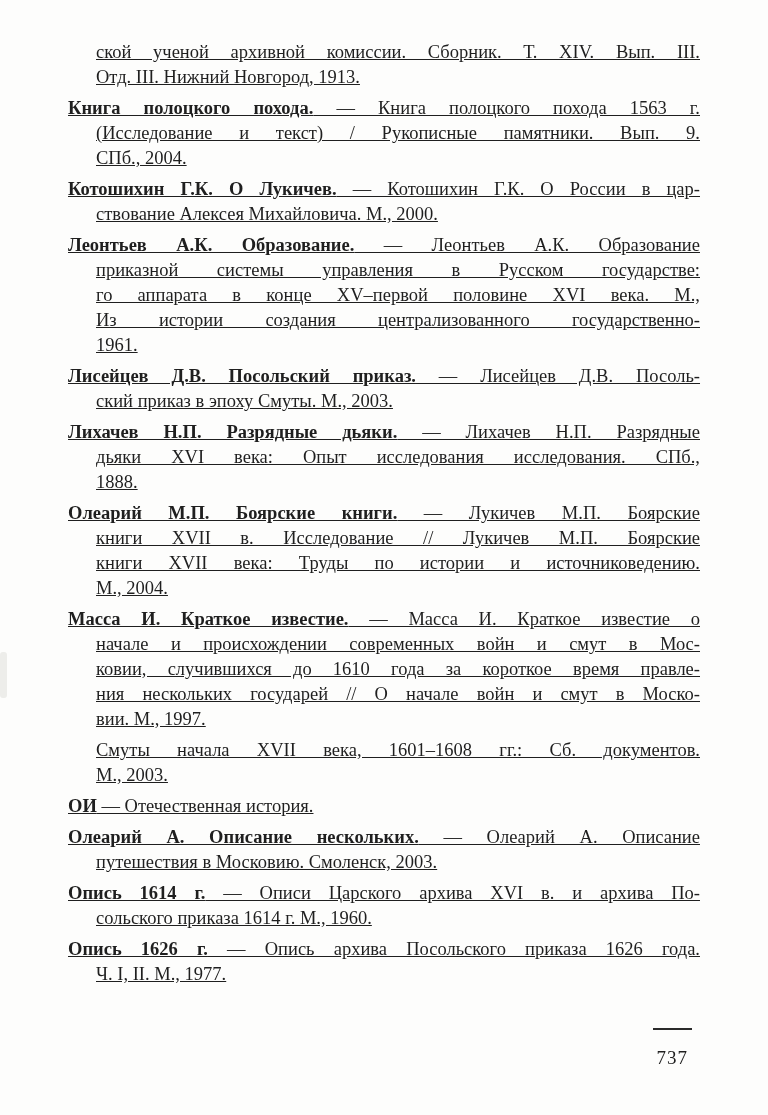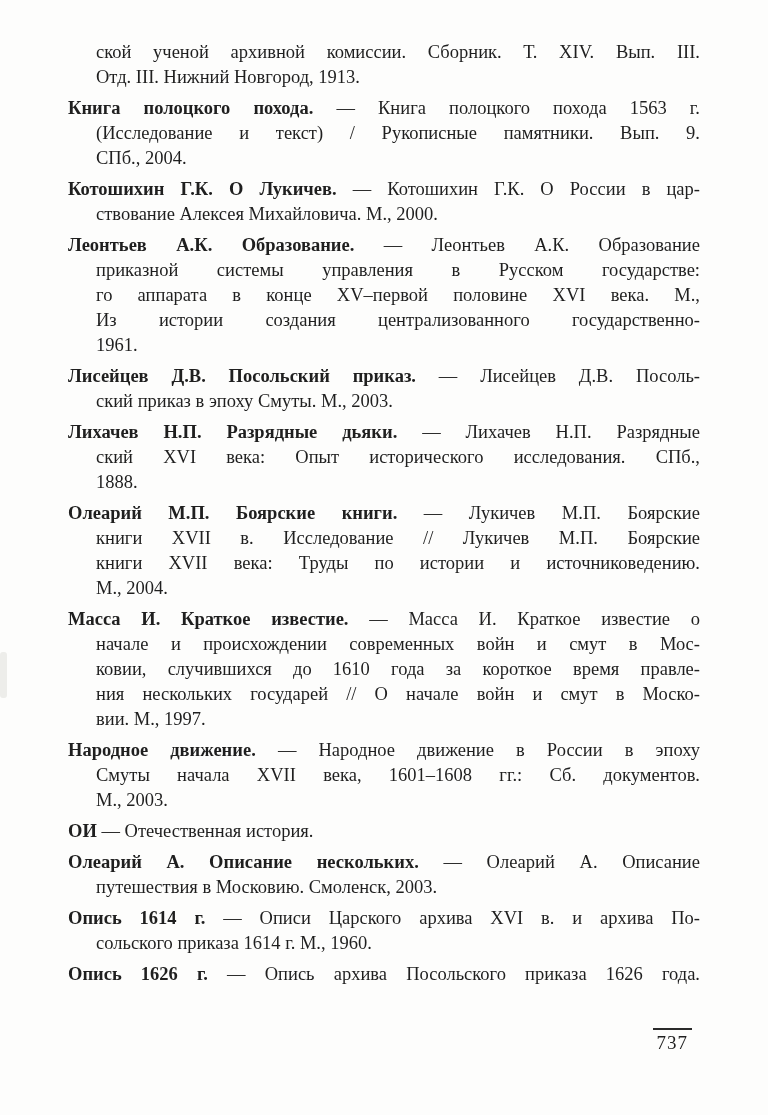--- a/index.html
+++ b/index.html
@@ -22,20 +22,21 @@
   .bib {
     position: absolute;
     top: 40px;
     left: 68px;
     width: 632px;
     font-size: 18.5px;
     line-height: 25px;
   }
   .entry {
     margin: 0 0 6px 0;
+    text-decoration: underline;
   }
   .line {
     text-align: justify;
     text-align-last: justify;
   }
   .line.cont {
     padding-left: 28px;
   }
   .line.last {
     text-align-last: left;
@@ -49,21 +50,21 @@
     top: 1028px;
     left: 68px;
     width: 632px;
     text-align: right;
     padding-right: 8px;
     box-sizing: border-box;
   }
   .pagenum {
     display: inline-block;
     border-top: 2px solid #2a2a2a;
-    padding: 2px 4px 0 4px;
+    padding: 17px 4px 0 4px;
     font-size: 19px;
     line-height: 22px;
     letter-spacing: 1px;
   }
   .smudge {
     position: absolute;
     left: 0;
     top: 652px;
     width: 7px;
     height: 46px;
@@ -97,53 +98,53 @@
         <div class="line cont">го аппарата в конце XV–первой половине XVI века. М.,</div>
         <div class="line cont">Из истории создания централизованного государственно-</div>
         <div class="line cont last">1961.</div>
       </div>
       <div class="entry">
         <div class="line first"><span class="head">Лисейцев Д.В. Посольский приказ.</span> — Лисейцев Д.В. Посоль-</div>
         <div class="line cont last">ский приказ в эпоху Смуты. М., 2003.</div>
       </div>
       <div class="entry">
         <div class="line first"><span class="head">Лихачев Н.П. Разрядные дьяки.</span> — Лихачев Н.П. Разрядные</div>
-        <div class="line cont">ский XVI века: Опыт исторического исследования. СПб.,</div>
+        <div class="line cont">дьяки XVI века: Опыт исследования исследования. СПб.,</div>
         <div class="line cont last">1888.</div>
       </div>
       <div class="entry">
         <div class="line first"><span class="head">Олеарий М.П. Боярские книги.</span> — Лукичев М.П. Боярские</div>
         <div class="line cont">книги XVII в. Исследование // Лукичев М.П. Боярские</div>
         <div class="line cont">книги XVII века: Труды по истории и источниковедению.</div>
         <div class="line cont last">М., 2004.</div>
       </div>
       <div class="entry">
         <div class="line first"><span class="head">Масса И. Краткое известие.</span> — Масса И. Краткое известие о</div>
         <div class="line cont">начале и происхождении современных войн и смут в Мос-</div>
         <div class="line cont">ковии, случившихся до 1610 года за короткое время правле-</div>
         <div class="line cont">ния нескольких государей // О начале войн и смут в Моско-</div>
         <div class="line cont last">вии. М., 1997.</div>
       </div>
       <div class="entry">
-        <div class="line first"><span class="head">Народное движение.</span> — Народное движение в России в эпоху</div>
         <div class="line cont">Смуты начала XVII века, 1601–1608 гг.: Сб. документов.</div>
         <div class="line cont last">М., 2003.</div>
       </div>
       <div class="entry">
         <div class="line first last"><span class="head">ОИ</span> — Отечественная история.</div>
       </div>
       <div class="entry">
         <div class="line first"><span class="head">Олеарий А. Описание нескольких.</span> — Олеарий А. Описание</div>
         <div class="line cont last">путешествия в Московию. Смоленск, 2003.</div>
       </div>
       <div class="entry">
         <div class="line first"><span class="head">Опись 1614 г.</span> — Описи Царского архива XVI в. и архива По-</div>
         <div class="line cont last">сольского приказа 1614 г. М., 1960.</div>
       </div>
       <div class="entry">
         <div class="line first"><span class="head">Опись 1626 г.</span> — Опись архива Посольского приказа 1626 года.</div>
+        <div class="line cont last">Ч. I, II. М., 1977.</div>
       </div>
     </div>
 
   <div class="footer">
     <span class="pagenum">737</span>
   </div>
 </div>
 
 </body></html>

